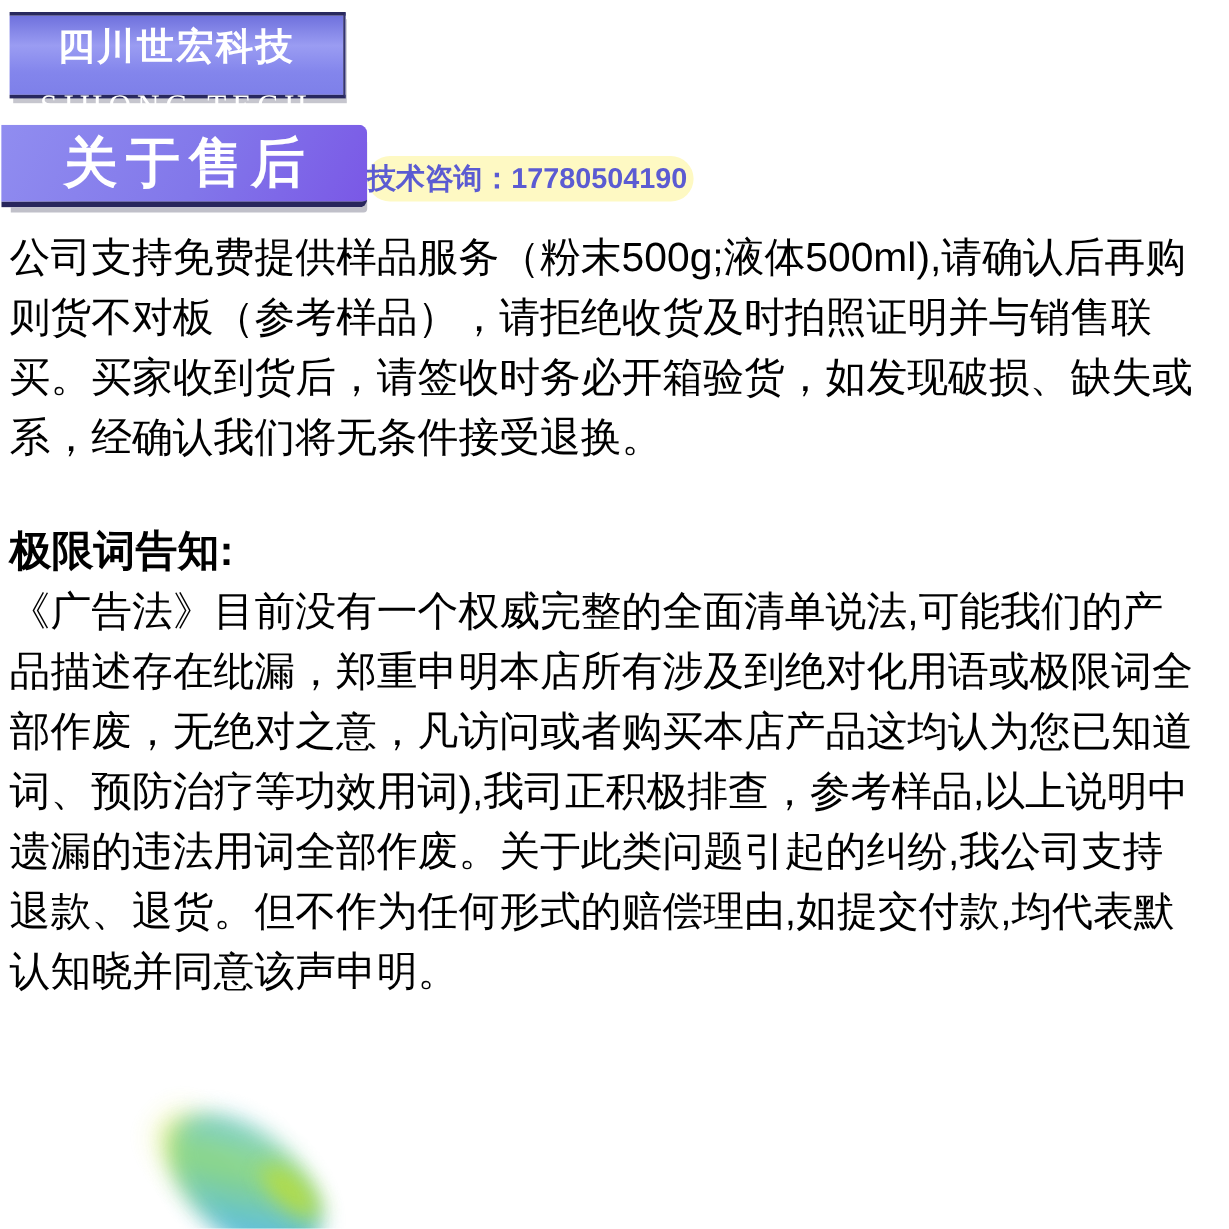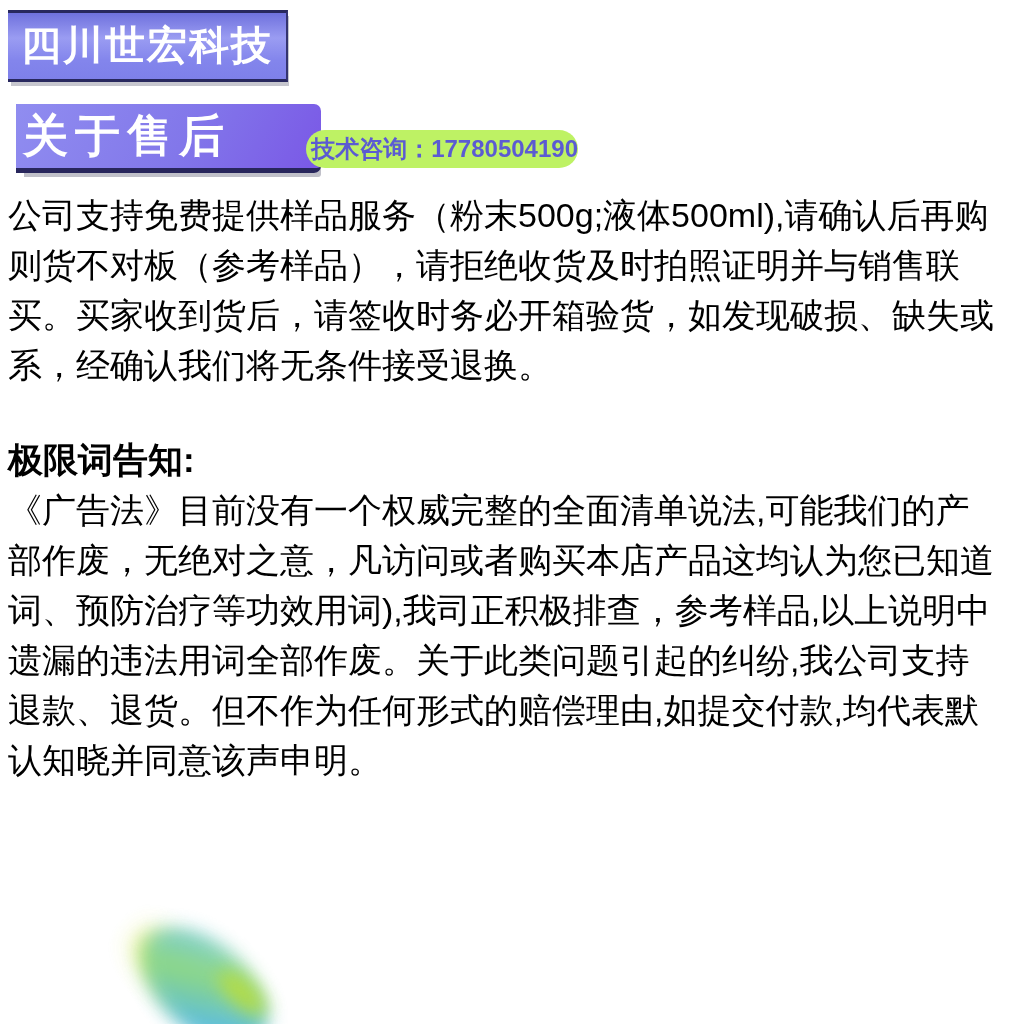--- a/index.html
+++ b/index.html
@@ -21,62 +21,62 @@
     background: linear-gradient(180deg, #6f71dd 0%, #9a9cf2 38%, #8385ec 72%, #7e80e9 100%);
     border-top: 3px solid #28285e;
     border-bottom: 3px solid #28285e;
     border-right: 2px solid #343470;
     box-shadow: 2px 5px 0 -1px #c6c6ce;
     text-align: center;
     color: #ffffff;
   }
   .logo-zh {
     margin-top: 5px;
-    font-size: 40px;
+    font-size: 31px;
     font-weight: 800;
     letter-spacing: 2px;
   }
   .logo-en {
     margin-top: 14px;
     font-family: "Liberation Serif", serif;
     font-size: 26px;
     letter-spacing: 5px;
   }
 
   
   .banner {
     position: absolute;
-    left: 16px; top: 104px;
+    left: 1px; top: 104px;
     width: 305px; height: 69px;
     background: linear-gradient(118deg, #908df0 0%, #8277ea 55%, #7a58e6 100%);
     border-bottom: 5px solid #28265c;
     border-radius: 0 7px 7px 0;
     box-shadow: 4px 8px 0 -4px #c0c0c9;
     display: flex;
     align-items: center;
-    justify-content: flex-start;
+    justify-content: center;
   }
   .banner-title {
     color: #ffffff;
     font-size: 45px;
     font-weight: 800;
     letter-spacing: 7px;
     padding-left: 7px;
   }
 
   
   .contact-pill {
     position: absolute;
     left: 306px; top: 130px;
     width: 272px; height: 38px;
     border-radius: 19px;
-    background: #bef264;
+    background: #fef9c3;
     display: flex;
     align-items: center;
-    justify-content: flex-end;
+    justify-content: flex-start;
   }
   .contact-pill span {
     color: #5b5bd2;
     font-size: 24px;
     font-weight: 700;
   }
 
   
   .body-block {
     position: absolute;
@@ -160,20 +160,21 @@
       <div>公司支持免费提供样品服务（粉末500g;液体500ml),请确认后再购</div>
       <div>则货不对板（参考样品），请拒绝收货及时拍照证明并与销售联</div>
       <div>买。买家收到货后，请签收时务必开箱验货，如发现破损、缺失或</div>
       <div>系，经确认我们将无条件接受退换。</div>
     </div>
 
   <div class="notice-heading">极限词告知:</div>
 
   <div class="body-block p2">
       <div>《广告法》目前没有一个权威完整的全面清单说法,可能我们的产</div>
+      <div>品描述存在纰漏，郑重申明本店所有涉及到绝对化用语或极限词全</div>
       <div>部作废，无绝对之意，凡访问或者购买本店产品这均认为您已知道</div>
       <div>词、预防治疗等功效用词),我司正积极排查，参考样品,以上说明中</div>
       <div>遗漏的违法用词全部作废。关于此类问题引起的纠纷,我公司支持</div>
       <div>退款、退货。但不作为任何形式的赔偿理由,如提交付款,均代表默</div>
       <div>认知晓并同意该声申明。</div>
     </div>
 
   <div class="leaf">
     <div class="leaf-yellow"></div>
     <div class="leaf-main"></div>

